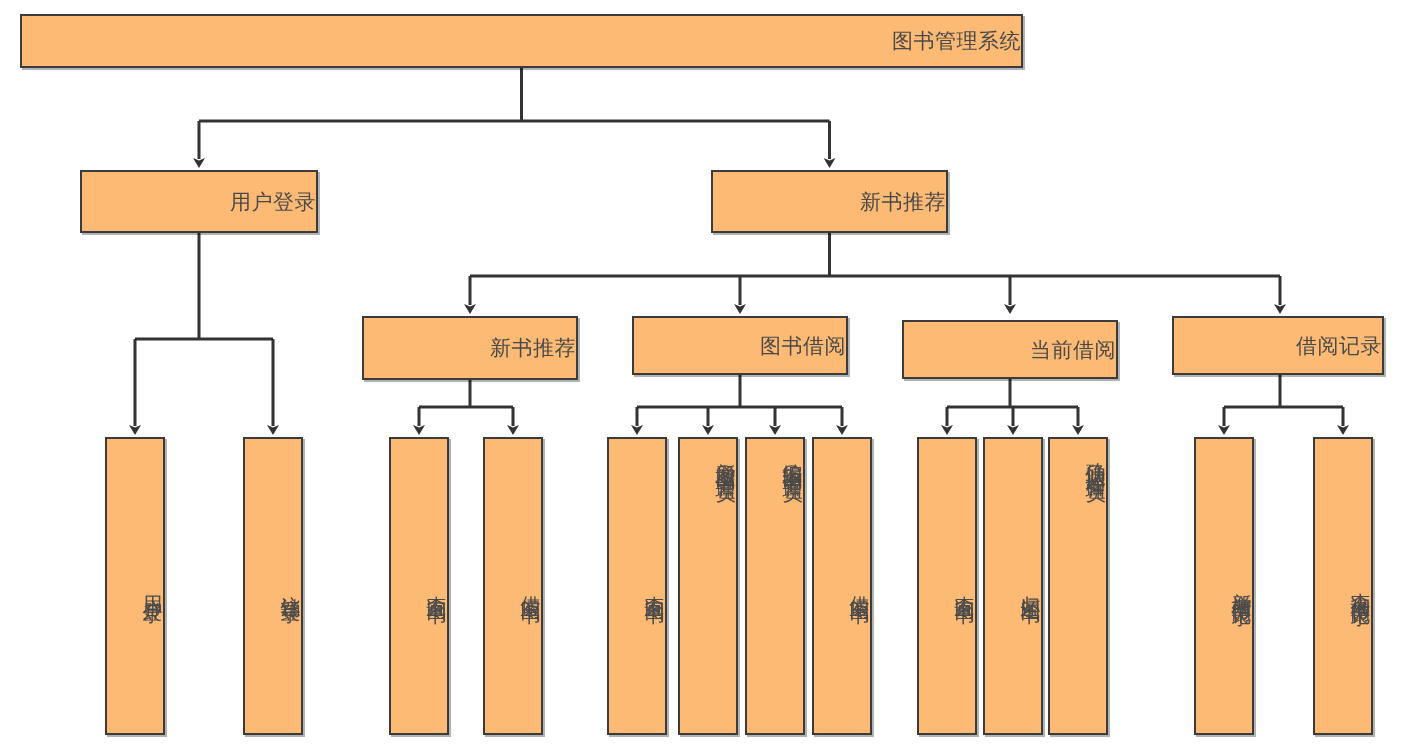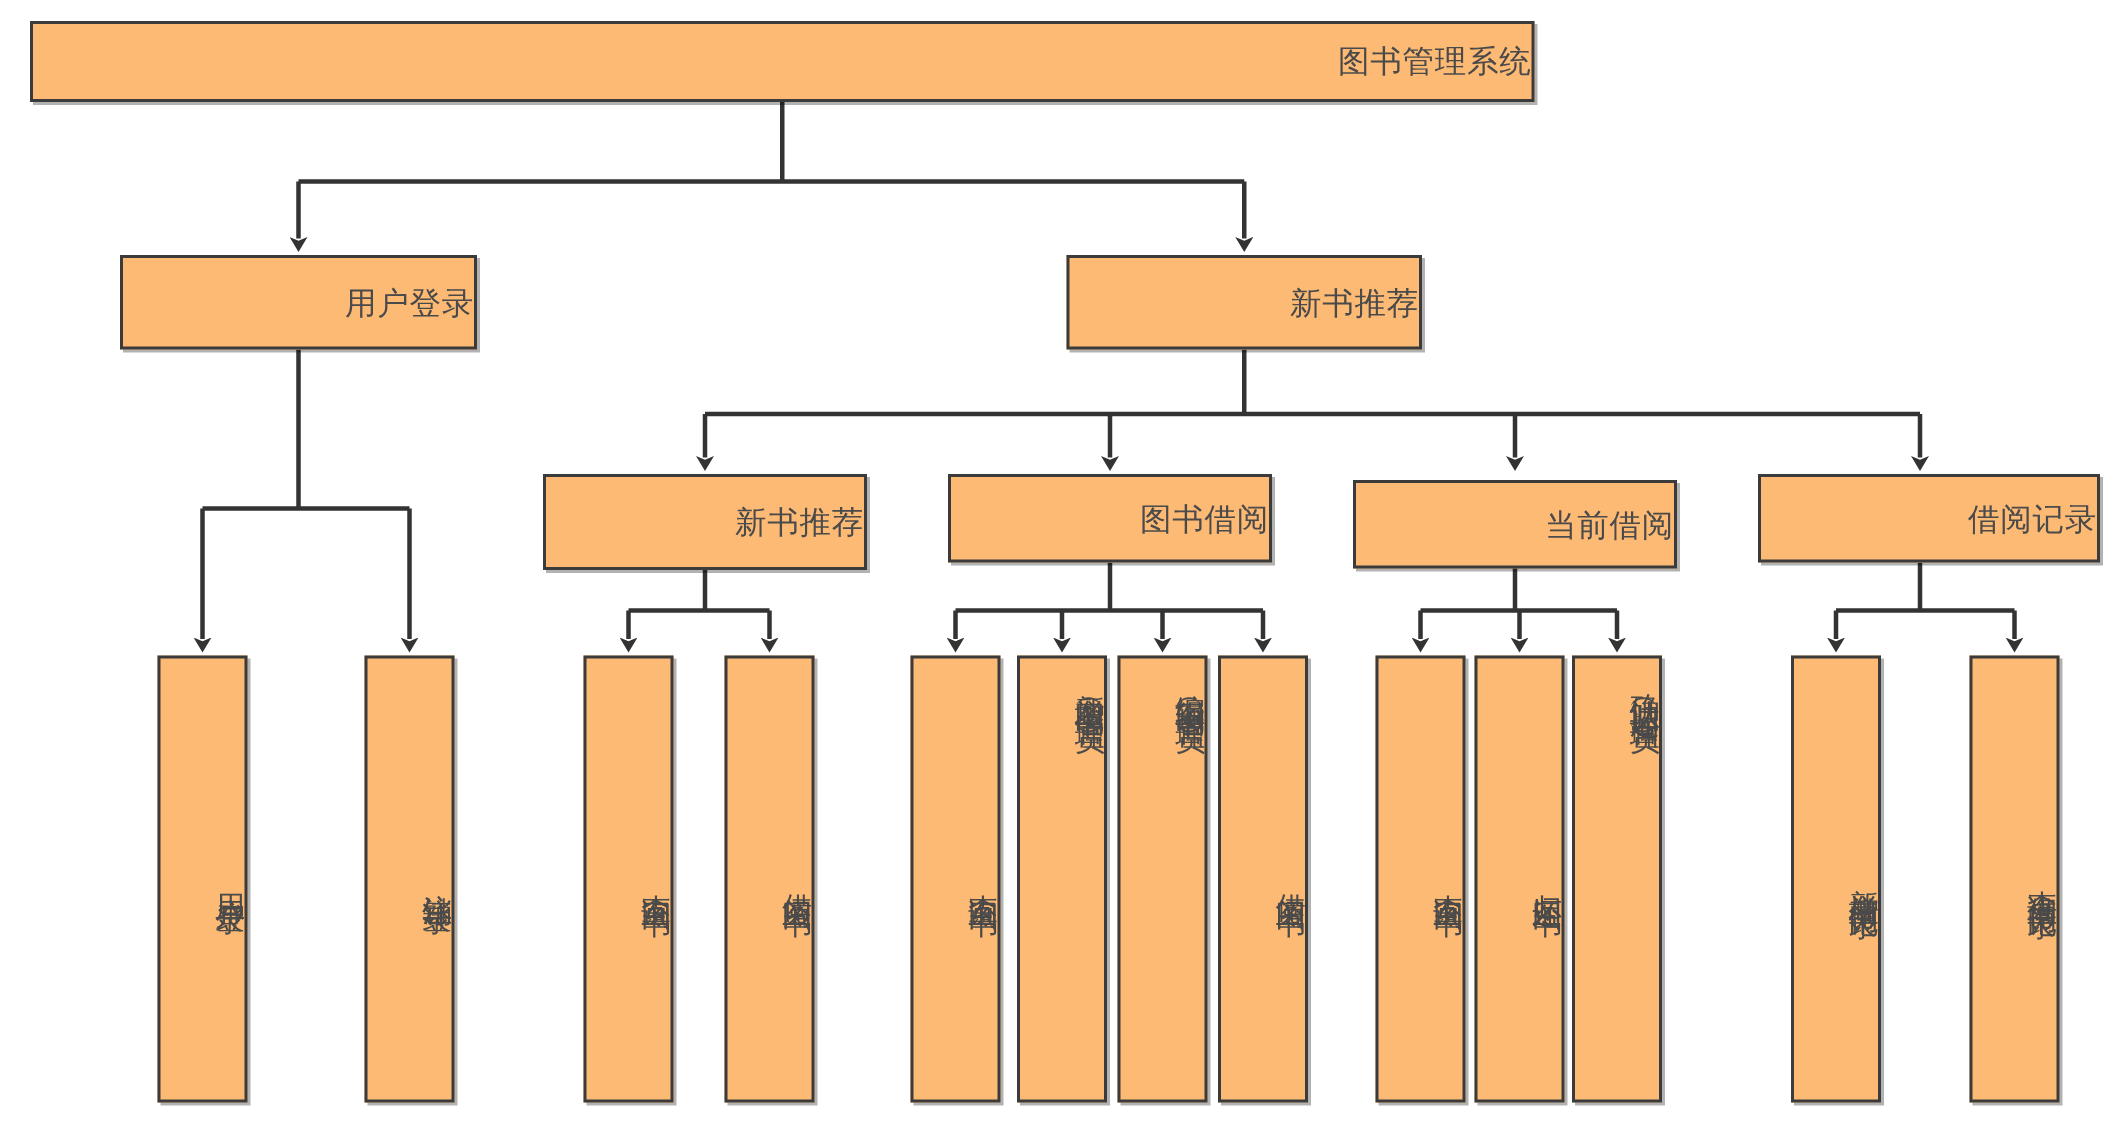--- a/index.html
+++ b/index.html
@@ -127,21 +127,21 @@
       </div>
       <div class="node h" style="left: 362px; top: 316px; width: 216px; height: 64px;">
         <span class="htext">新书推荐</span>
       </div>
       <div class="node h" style="left: 632px; top: 316px; width: 216px; height: 59px;">
         <span class="htext">图书借阅</span>
       </div>
       <div class="node h" style="left: 902px; top: 320px; width: 216px; height: 59px;">
         <span class="htext">当前借阅</span>
       </div>
-      <div class="node h" style="left: 1172px; top: 316px; width: 228px; height: 59px;">
+      <div class="node h" style="left: 1172px; top: 316px; width: 212px; height: 59px;">
         <span class="htext">借阅记录</span>
       </div>
       <div class="node v center" style="left: 105px; top: 437px; width: 60px; height: 298px;">
         <span class="vtext">用户登录</span>
       </div>
       <div class="node v center" style="left: 243px; top: 437px; width: 60px; height: 298px;">
         <span class="vtext">注销登录</span>
       </div>
       <div class="node v center" style="left: 389px; top: 437px; width: 60px; height: 298px;">
         <span class="vtext">查询图书</span>

